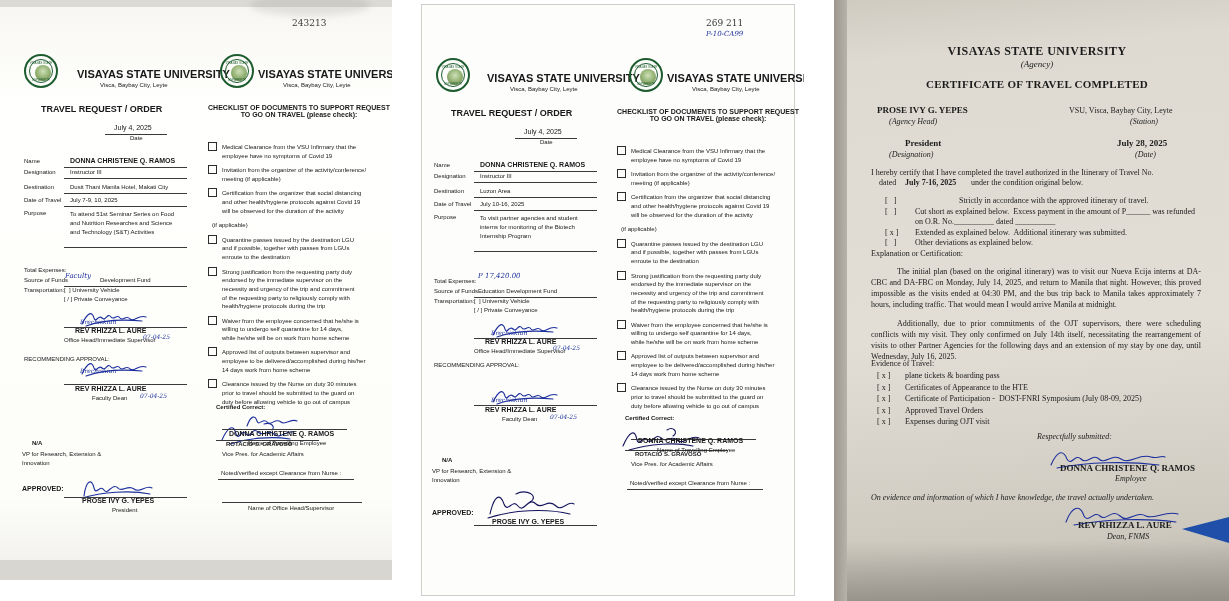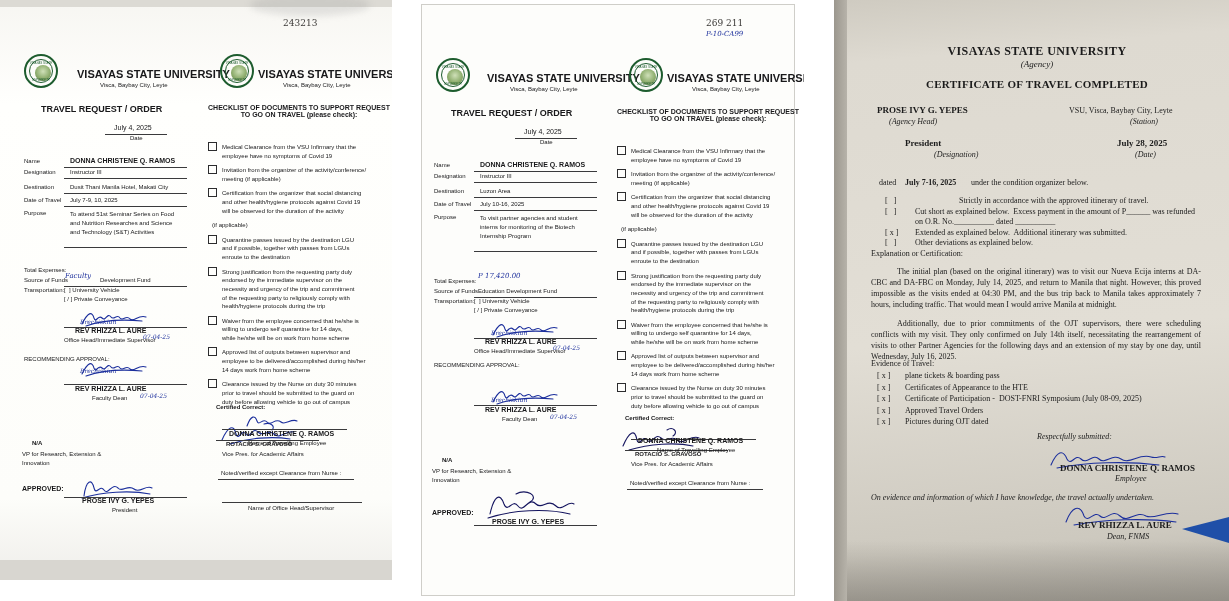--- a/index.html
+++ b/index.html
@@ -72,21 +72,21 @@
 </head>
 <body>
 
 <div class="sheet" id="sheet1">
   <div class="scan-tint"></div>
   <div class="edge-top"></div>
   <div class="edge-bot"></div>
   <div class="smudge" style="left:250px;top:-6px;width:120px;height:22px;"></div>
 
   <div class="doc">
-    <div class="pencil f9" style="left:283px;top:18px;">243213</div>
+    <div class="pencil f9" style="left:292px;top:18px;">243213</div>
 
     <div class="seal" style="left:24px;top:54px;">
       <div class="inner"></div>
       <div class="sealtxt">
           <span class="s1">VISAYAS STATE</span>
           <span class="s2">UNIVERSITY</span>
         </div>
     </div>
     <div class="t f11 b" style="left:77px;top:68px;">VISAYAS STATE UNIVERSITY</div>
     <div class="t f6" style="left:100px;top:82px;">Visca, Baybay City, Leyte</div>
@@ -395,27 +395,28 @@
     <div class="s3t f12 b" style="left:40px;top:44px;width:300px;text-align:center;letter-spacing:.4px;">VISAYAS STATE UNIVERSITY</div>
     <div class="s3t f11 b" style="left:40px;top:78px;width:300px;text-align:center;letter-spacing:.3px;">CERTIFICATE OF TRAVEL COMPLETED</div>
     <div class="s3t f9 i" style="left:40px;top:59px;width:300px;text-align:center;">(Agency)</div>
 
     <div class="s3t f9 b" style="left:30px;top:105px;">PROSE IVY G. YEPES</div>
     <div class="s3t f8 i" style="left:42px;top:117px;">(Agency Head)</div>
     <div class="s3t f8" style="left:222px;top:106px;">VSU, Visca, Baybay City, Leyte</div>
     <div class="s3t f8 i" style="left:283px;top:117px;">(Station)</div>
 
     <div class="s3t f9 b" style="left:58px;top:138px;">President</div>
-    <div class="s3t f8 i" style="left:42px;top:150px;margin-left:45px;">(Designation)</div>
+    <div class="s3t f8 i" style="left:42px;top:150px;">(Designation)</div>
     <div class="s3t f9 b" style="left:270px;top:138px;">July 28, 2025</div>
     <div class="s3t f8 i" style="left:288px;top:150px;">(Date)</div>
 
+    <div class="s3just f8" style="left:24px;top:167px;width:330px;">I hereby certify that I have completed the travel authorized in the Itinerary of Travel No.</div>
     <div class="s3t f8" style="left:32px;top:178px;">dated</div>
     <div class="s3t f8 b u" style="left:58px;top:178px;">July 7-16, 2025</div>
-    <div class="s3t f8" style="left:124px;top:178px;">under the condition organizer below.</div>
+    <div class="s3t f8" style="left:124px;top:178px;">under the condition original below.</div>
 
     <div id="cond3">
         <div class="s3t f8" style="left: 38px; top: 196px;">[   ]</div>
         <div class="s3t f8" style="left: 68px; top: 196px; padding-left: 44px;">Strictly in accordance with the approved itinerary of travel.</div>
         <div class="s3t f8" style="left: 38px; top: 206.5px;">[   ]</div>
         <div class="s3t f8" style="left: 68px; top: 206.5px;">Cut short as explained below.  Excess payment in the amount of P______ was refunded</div>
         <div class="s3t f8" style="left: 68px; top: 217px; text-align: center;">on O.R. No.__________ dated __________</div>
         <div class="s3t f8" style="left: 38px; top: 227.5px;">[ x ]</div>
         <div class="s3t f8" style="left: 68px; top: 227.5px;">Extended as explained below.  Additional itinerary was submitted.</div>
         <div class="s3t f8" style="left: 38px; top: 238px;">[   ]</div>
@@ -430,21 +431,21 @@
     <div id="ev3">
         <div class="s3t f8" style="left: 30px; top: 371px;">[ x ]</div>
         <div class="s3t f8" style="left: 58px; top: 371px;">plane tickets &amp; boarding pass</div>
         <div class="s3t f8" style="left: 30px; top: 382.5px;">[ x ]</div>
         <div class="s3t f8" style="left: 58px; top: 382.5px;">Certificates of Appearance to the HTE</div>
         <div class="s3t f8" style="left: 30px; top: 394px;">[ x ]</div>
         <div class="s3t f8" style="left: 58px; top: 394px;">Certificate of Participation -  DOST-FNRI Symposium (July 08-09, 2025)</div>
         <div class="s3t f8" style="left: 30px; top: 405.5px;">[ x ]</div>
         <div class="s3t f8" style="left: 58px; top: 405.5px;">Approved Travel Orders</div>
         <div class="s3t f8" style="left: 30px; top: 417px;">[ x ]</div>
-        <div class="s3t f8" style="left: 58px; top: 417px;">Pictures during OJT dated</div>
+        <div class="s3t f8" style="left: 58px; top: 417px;">Expenses during OJT visit</div>
       </div>
 
     <div class="s3t f8 i" style="left:190px;top:432px;">Respectfully submitted:</div>
     <svg class="sig" style="left:200px;top:445px;width:120px;height:26px;" viewBox="0 0 120 26">
       <path d="M4 20 C10 6 16 4 20 14 C24 22 28 8 34 14 C40 20 46 8 52 14 C58 20 66 8 74 14 C82 20 92 8 104 12 C110 14 114 10 118 12" stroke="#16163f"></path>
       <path d="M10 23 C40 17 80 16 112 20" stroke="#16163f"></path>
     </svg>
     <div class="s3t f9 b" style="left:213px;top:463px;">DONNA CHRISTENE Q. RAMOS</div>
     <div class="s3t f8 i" style="left:268px;top:474px;">Employee</div>
 

